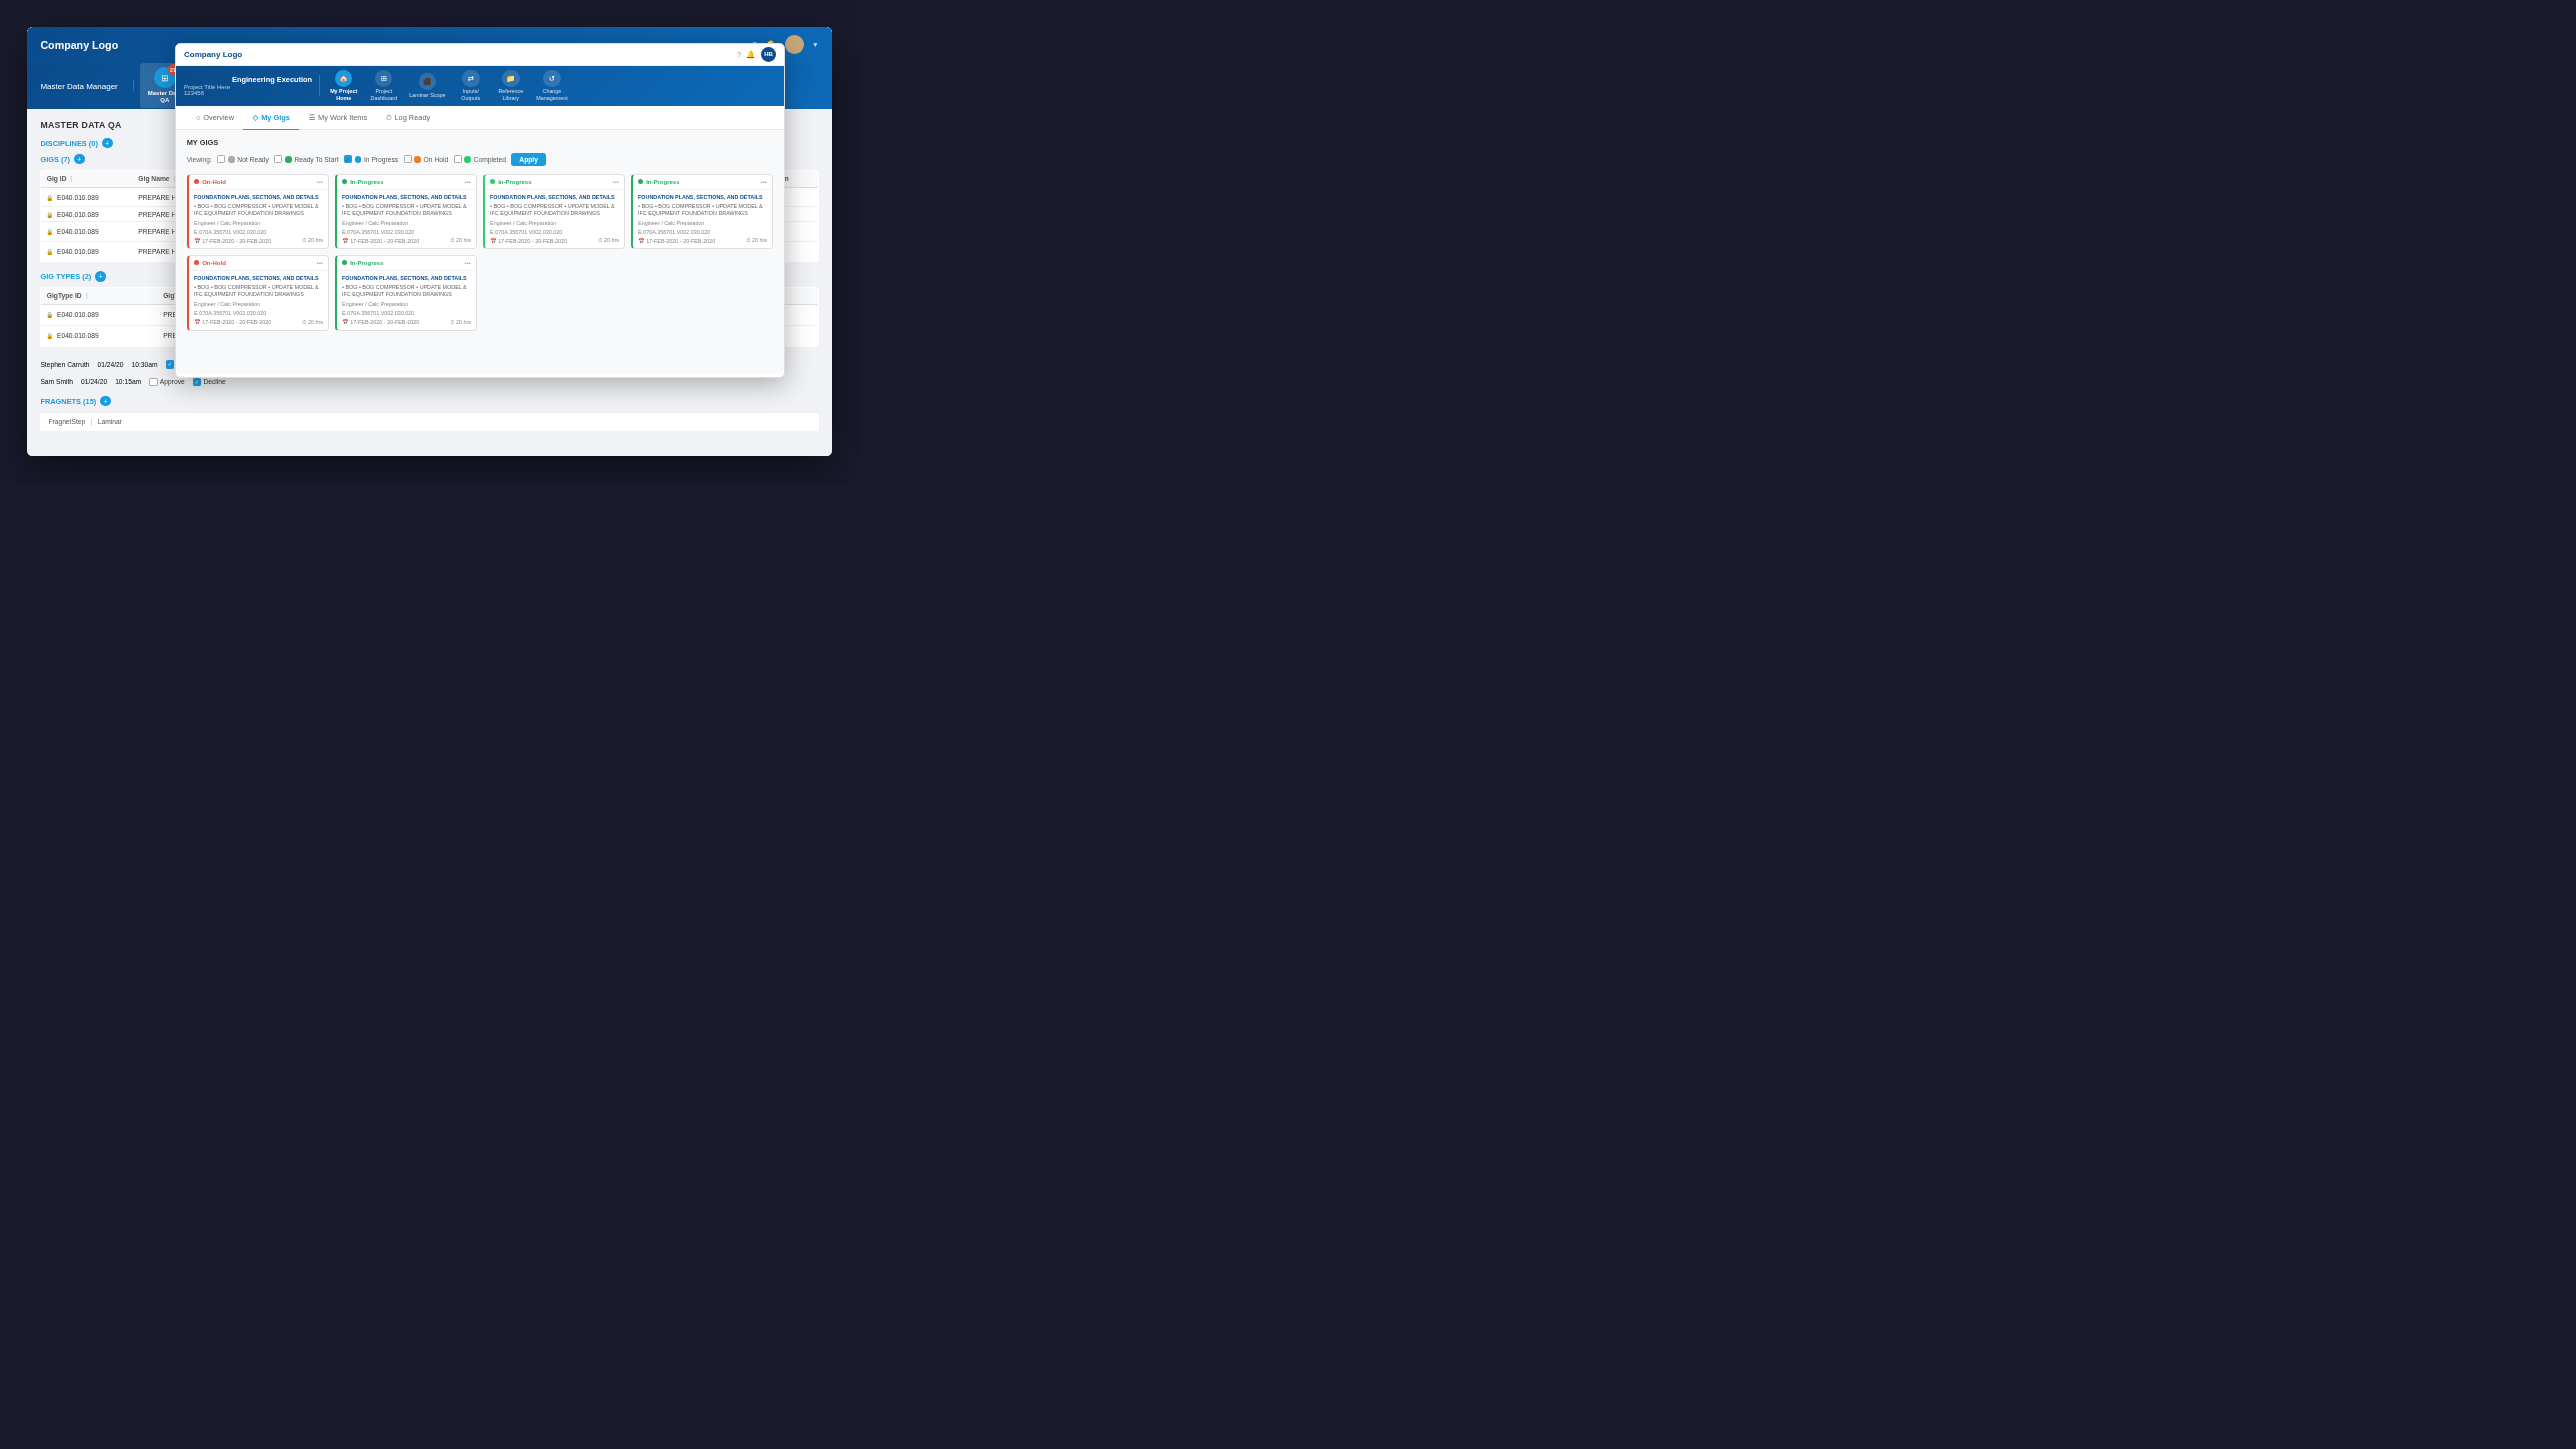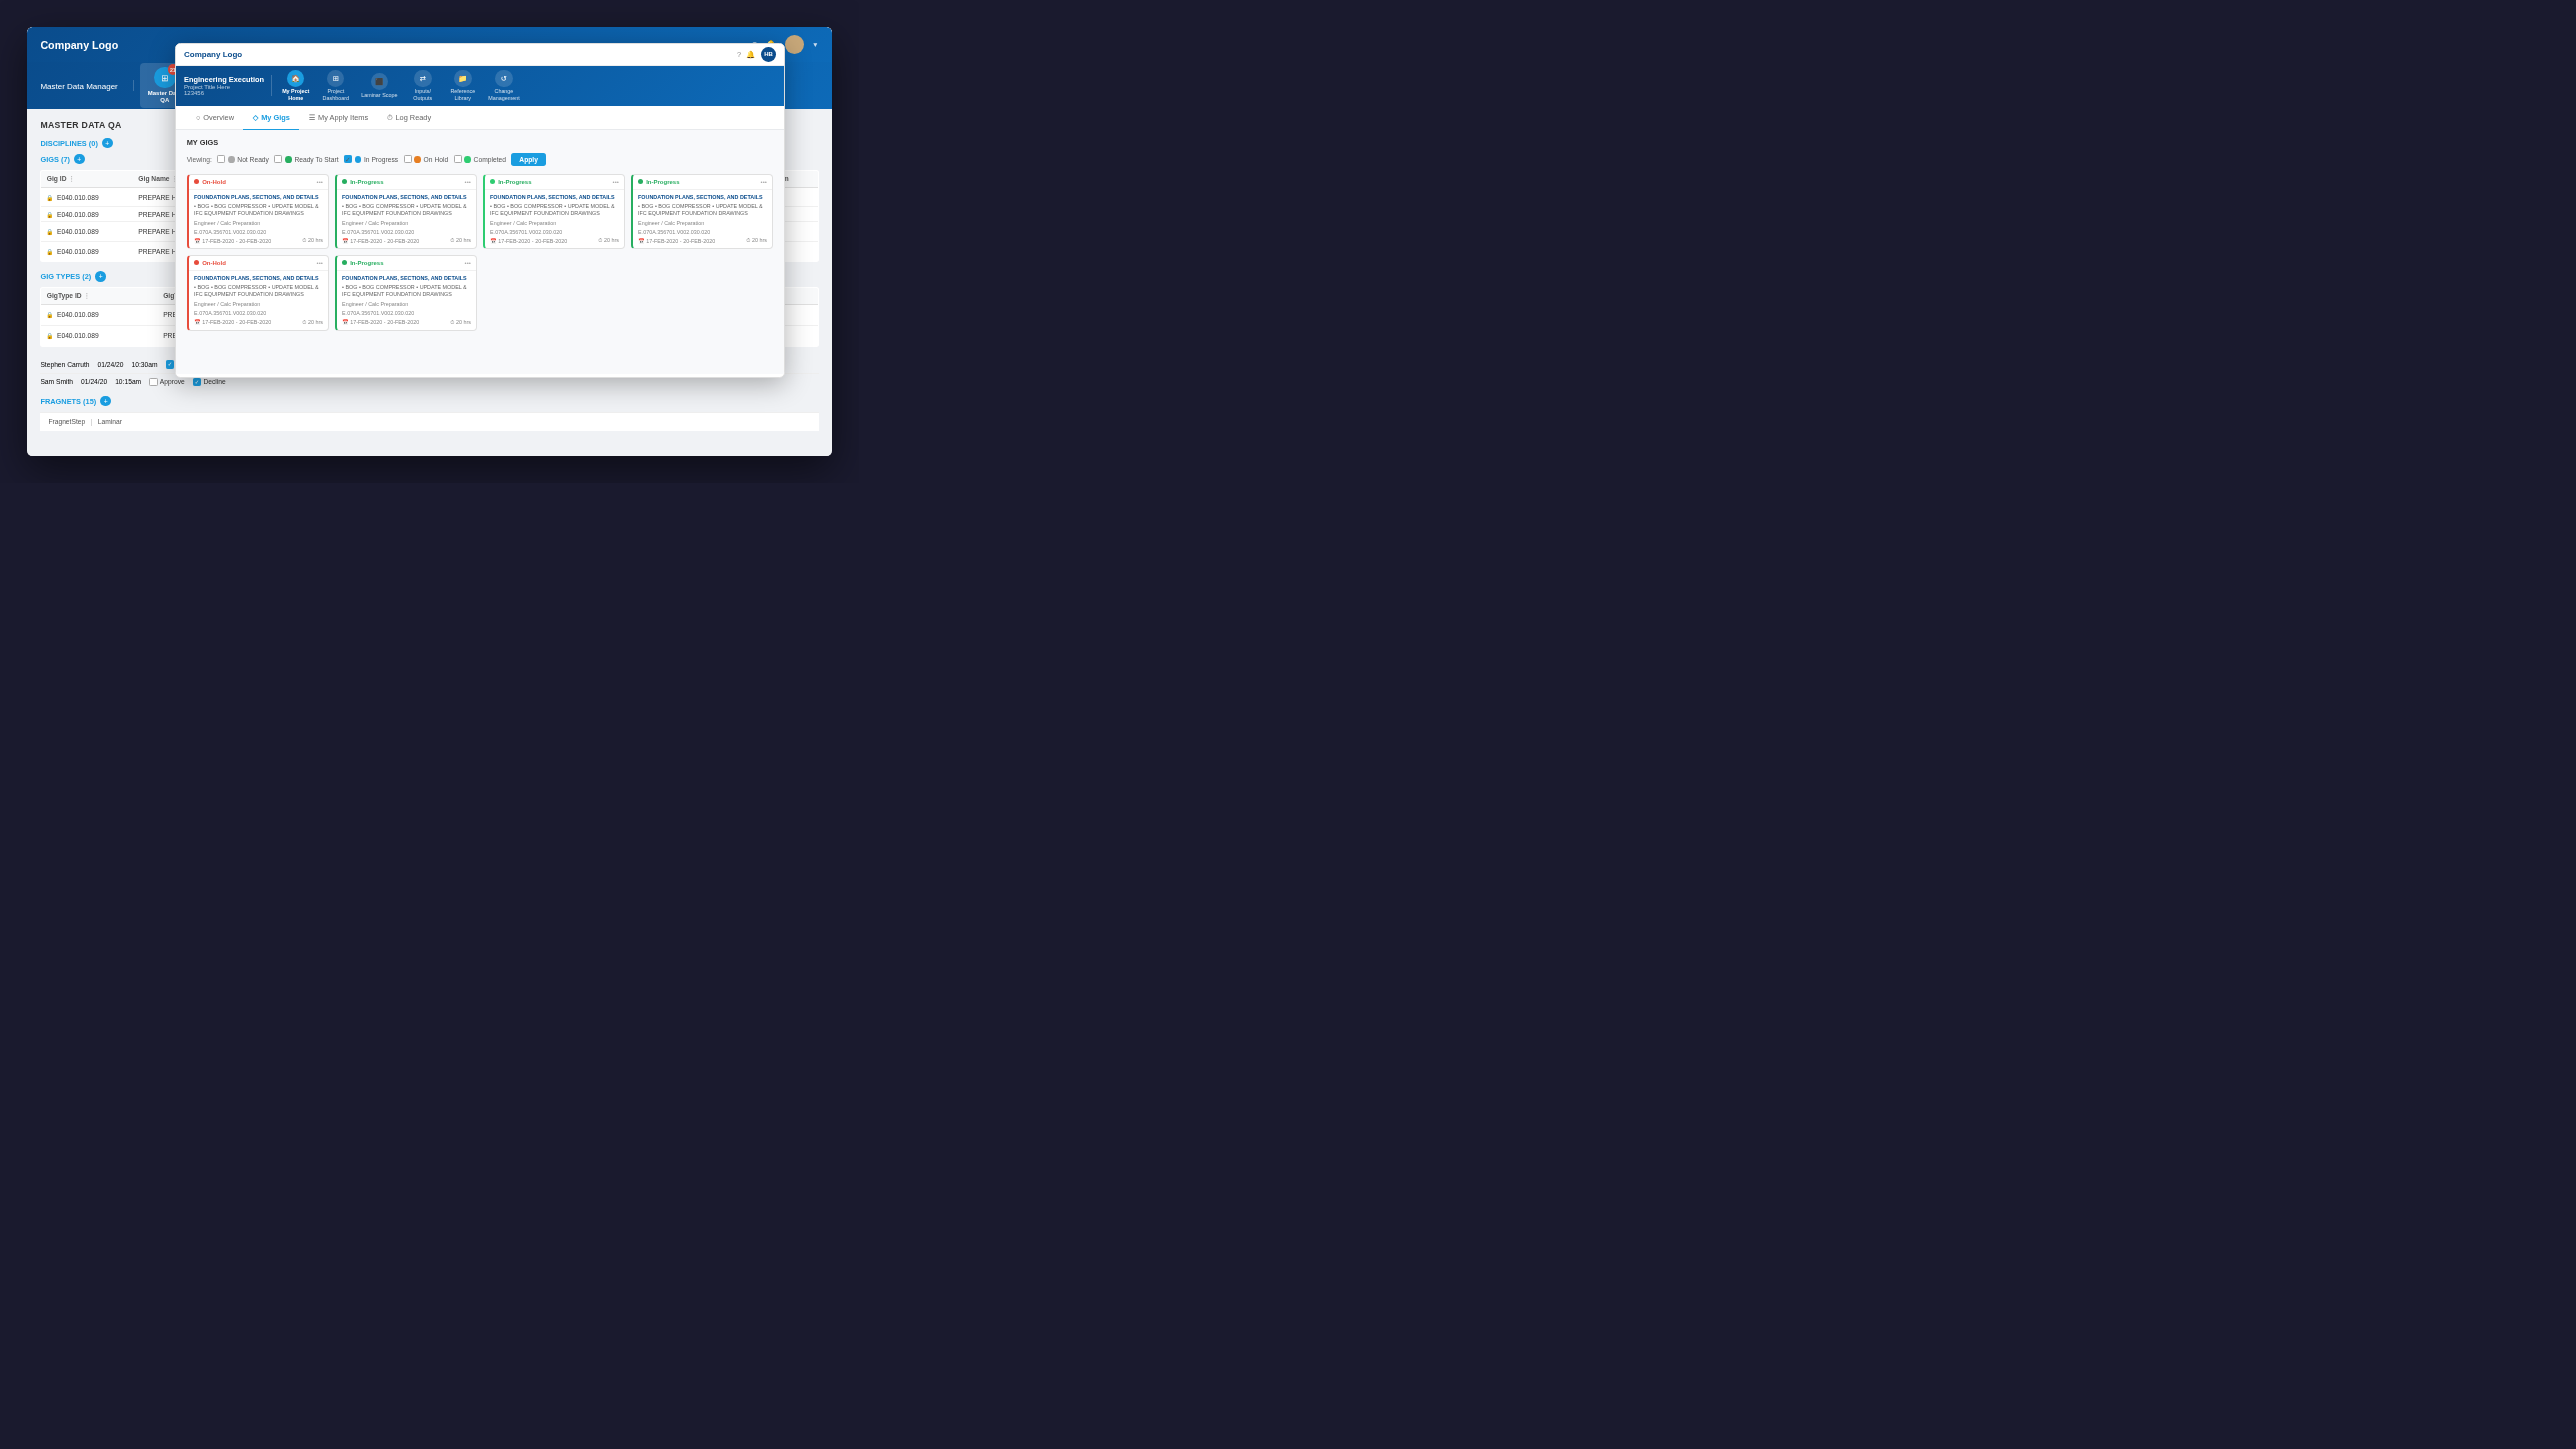--- a/index.html
+++ b/index.html
@@ -308,20 +308,21 @@
       min-width: 81px;
       border-right: 0.7px solid rgba(255,255,255,0.2);
       padding-right: 6.7px;
       margin-right: 4px;
     }
     .front-nav-brand-title {
       color: #fff;
       font-size: 7.4px;
       font-weight: 700;
       line-height: 1.3;
+      margin-left: 48px;
     }
     .front-nav-brand-sub {
       color: rgba(255,255,255,0.7);
       font-size: 6px;
     }
 
     .front-nav-item {
       display: flex;
       flex-direction: column;
       align-items: center;
@@ -758,21 +759,21 @@
       <div class="front-tab">
         <span>○</span>
         <span>Overview</span>
       </div>
       <div class="front-tab active">
         <span>◇</span>
         <span>My Gigs</span>
       </div>
       <div class="front-tab">
         <span>☰</span>
-        <span>My Apply Items</span>
+        <span>My Work Items</span>
       </div>
       <div class="front-tab">
         <span>⏱</span>
         <span>Log Ready</span>
       </div>
     </div>
 
     <div class="front-body">
       <div class="gigs-title">MY GIGS</div>
 

